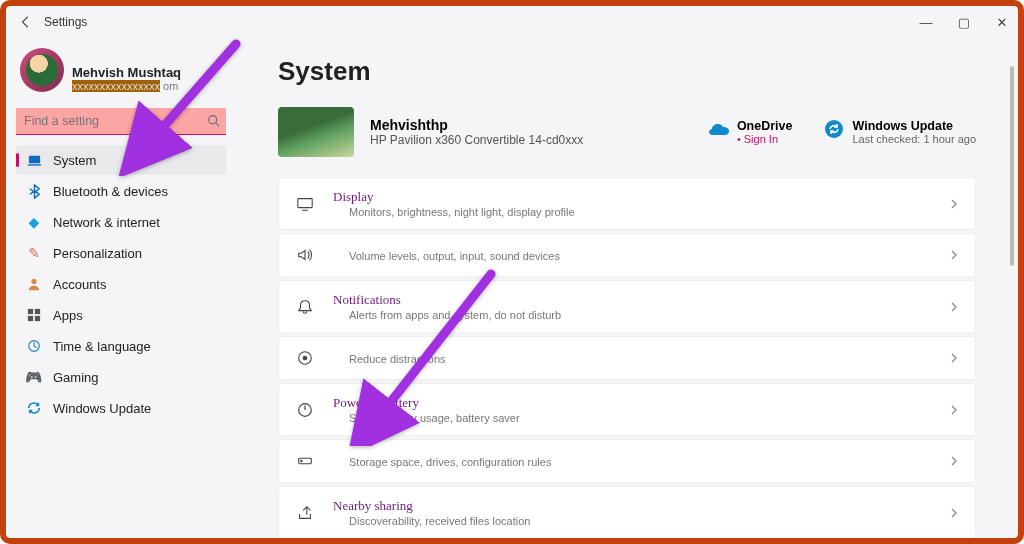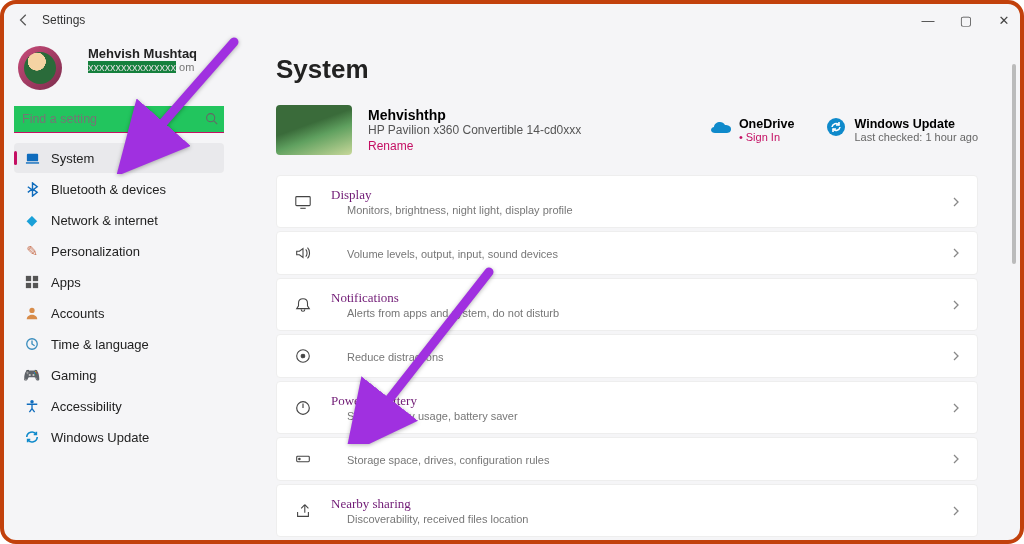--- a/index.html
+++ b/index.html
@@ -1,31 +1,31 @@
 <!DOCTYPE html>
 <html><head>
 <meta charset="utf-8">
 <style>
 * { box-sizing: border-box; margin: 0; padding: 0; }
 body { font-family: "Segoe UI", Arial, sans-serif; background: #fff; overflow: hidden; }
-.window { width: 1024px; height: 544px; border: 4px solid #c2410c; border-radius: 16px; position: relative; background: #f5f5f7; display: flex; flex-direction: column; }
+.window { width: 1024px; height: 544px; border: 6px solid #c2410c; border-radius: 10px; position: relative; background: #f5f5f7; display: flex; flex-direction: column; }
 .titlebar { height: 32px; display: flex; align-items: center; padding: 0 8px; }
 .back-btn { width: 24px; height: 24px; display: flex; align-items: center; justify-content: center; color: #555; cursor: pointer; }
 .app-title { font-size: 12px; color: #333; margin-left: 6px; }
 .win-ctrl { position: absolute; right: 6px; top: 6px; display: flex; gap: 18px; }
 .win-ctrl div { width: 20px; height: 20px; display: flex; align-items: center; justify-content: center; color: #444; cursor: pointer; font-size: 13px; }
 .body { flex: 1; display: flex; overflow: hidden; }
 .sidebar { width: 230px; padding: 4px 10px 10px 10px; display: flex; flex-direction: column; }
-.profile { display: flex; align-items: flex-start; gap: 26px; padding: 6px 4px 10px 4px; }
+.profile { display: flex; align-items: flex-end; gap: 8px; padding: 6px 4px 10px 4px; }
 .avatar { width: 44px; height: 44px; border-radius: 50%; background: linear-gradient(135deg,#c94b7a,#7c2d4d); position: relative; overflow: hidden; }
 .avatar::after { content:""; position:absolute; inset:6px; border-radius:50%; background: radial-gradient(circle at 40% 30%, #f5d3a3 30%, transparent 31%), #2a6b3a; }
 .profile-name { font-size: 13px; font-weight: 600; color: #222; }
 .profile-email { font-size: 11px; color: #777; }
 .search { position: relative; margin: 6px 0 10px 0; }
-.search input { width: 100%; padding: 6px 26px 6px 8px; font-size: 12.5px; border: none; border-bottom: 1.5px solid #c40f63; background: #22c55e; color: #555; outline: none; }
+.search input { width: 100%; padding: 6px 26px 6px 8px; font-size: 12.5px; border: none; border-bottom: 1.5px solid #c40f63; background: #fca5a5; color: #555; outline: none; }
 .search-icon { position: absolute; right: 6px; top: 5px; color: #666; }
 .nav { display: flex; flex-direction: column; gap: 1px; }
 .nav-item { display: flex; align-items: center; gap: 11px; padding: 7px 10px; border-radius: 4px; font-size: 13px; color: #222; cursor: pointer; position: relative; }
 .nav-item.active { background: #e9e9ec; }
 .nav-item.active::before { content:""; position:absolute; left:0; top:8px; bottom:8px; width:3px; background:#c40f63; border-radius:2px; }
 .nav-icon { width: 16px; height: 16px; display:flex; align-items:center; justify-content:center; font-size:14px; }
 .main { flex: 1; padding: 10px 42px 0 42px; overflow: hidden; position: relative; }
 .page-title { font-size: 26px; font-weight: 600; color: #222; margin: 8px 0 20px 0; }
 .device-row { display: flex; align-items: center; gap: 16px; margin-bottom: 20px; margin-top: 16px; }
 .device-thumb { width: 76px; height: 50px; border-radius: 4px; background: linear-gradient(160deg,#3a6b3a 40%,#5fa05f 60%,#c8d89a); }
@@ -67,21 +67,21 @@
       <div>✕</div>
     </div>
   </div>
 
   <div class="body">
     <aside class="sidebar">
       <div class="profile">
         <div class="avatar"></div>
         <div>
           <div class="profile-name">Mehvish Mushtaq</div>
-          <div class="profile-email"><span style="background:#15803d;color:#ddd;">xxxxxxxxxxxxxxxx</span> <span>om</span></div>
+          <div class="profile-email"><span style="background:#a16207;color:#ddd;">xxxxxxxxxxxxxxxx</span> <span>om</span></div>
         </div>
       </div>
       <div class="search">
         <input placeholder="Find a setting" style="">
         <span class="search-icon">
           <svg width="13" height="13" viewBox="0 0 16 16">
               <circle cx="7" cy="7" r="5" fill="none" stroke="#666" stroke-width="1.3"></circle>
               <path d="m11 11 4 4" stroke="#666" stroke-width="1.3"></path>
             </svg>
         </span>
@@ -111,61 +111,52 @@
             <span>Network &amp; internet</span>
           </div>
           <div class="nav-item">
             <span class="nav-icon">
               <span style="color:#c87050">✎</span>
             </span>
             <span>Personalization</span>
           </div>
           <div class="nav-item">
             <span class="nav-icon">
+              <svg width="14" height="14" viewBox="0 0 16 16" fill="#d88c4a">
+                <circle cx="8" cy="5" r="3"></circle>
+                <path d="M2 15c0-3 3-5 6-5s6 2 6 5z"></path>
+              </svg>
+            </span>
+            <span>Accounts</span>
+          </div>
+          <div class="nav-item">
+            <span class="nav-icon">
               <svg width="14" height="14" viewBox="0 0 16 16" fill="#555">
                 <rect x="1" y="1" width="6" height="6"></rect>
                 <rect x="9" y="1" width="6" height="6"></rect>
                 <rect x="1" y="9" width="6" height="6"></rect>
                 <rect x="9" y="9" width="6" height="6"></rect>
               </svg>
             </span>
             <span>Apps</span>
           </div>
           <div class="nav-item">
             <span class="nav-icon">
-              <svg width="14" height="14" viewBox="0 0 16 16" fill="#d88c4a">
-                <circle cx="8" cy="5" r="3"></circle>
-                <path d="M2 15c0-3 3-5 6-5s6 2 6 5z"></path>
-              </svg>
-            </span>
-            <span>Accounts</span>
-          </div>
-          <div class="nav-item">
-            <span class="nav-icon">
               <svg width="14" height="14" viewBox="0 0 16 16" fill="none" stroke="#3a8dbd" stroke-width="1.5">
                 <circle cx="8" cy="8" r="6"></circle>
                 <path d="M8 4v4l3 2"></path>
               </svg>
             </span>
             <span>Time &amp; language</span>
           </div>
           <div class="nav-item">
             <span class="nav-icon">
               <span style="color:#555">🎮</span>
             </span>
             <span>Gaming</span>
-          </div>
-          <div class="nav-item">
-            <span class="nav-icon">
-              <svg width="14" height="14" viewBox="0 0 16 16" fill="#0f6cbd">
-                <circle cx="8" cy="3" r="2"></circle>
-                <path d="M2 6h12M8 6v5m-3 4 3-4 3 4" stroke="#0f6cbd" stroke-width="1.5" fill="none"></path>
-              </svg>
-            </span>
-            <span>Accessibility</span>
           </div>
           <div class="nav-item">
             <span class="nav-icon">
               <svg width="14" height="14" viewBox="0 0 16 16" fill="none" stroke="#0f8acb" stroke-width="1.8">
                 <path d="M2 8a6 6 0 0 1 11-3M14 8a6 6 0 0 1-11 3"></path>
                 <path d="M13 2v3h-3M3 14v-3h3"></path>
               </svg>
             </span>
             <span>Windows Update</span>
           </div>
@@ -173,21 +164,20 @@
     </aside>
 
     <main class="main">
       <h1 class="page-title">System</h1>
 
       <div class="device-row">
         <div class="device-thumb"></div>
         <div class="device-info">
           <div class="device-name">Mehvishthp</div>
           <div class="device-model">HP Pavilion x360 Convertible 14-cd0xxx</div>
-          <div class="device-rename">Rename</div>
         </div>
         <div class="promo" id="promos">
             <div class="promo-item">
               <span class="promo-icon">
                 <svg width="20" height="14" viewBox="0 0 20 14">
                   <path d="M4 13c-2 0-4-1-4-3s2-3 3-3c0-3 3-5 6-5 2 0 4 1 5 3 3 0 6 1 6 4s-2 4-5 4z" fill="#0f8acb"></path>
                 </svg>
               </span>
               <div>
                 <div class="promo-title">OneDrive</div>

